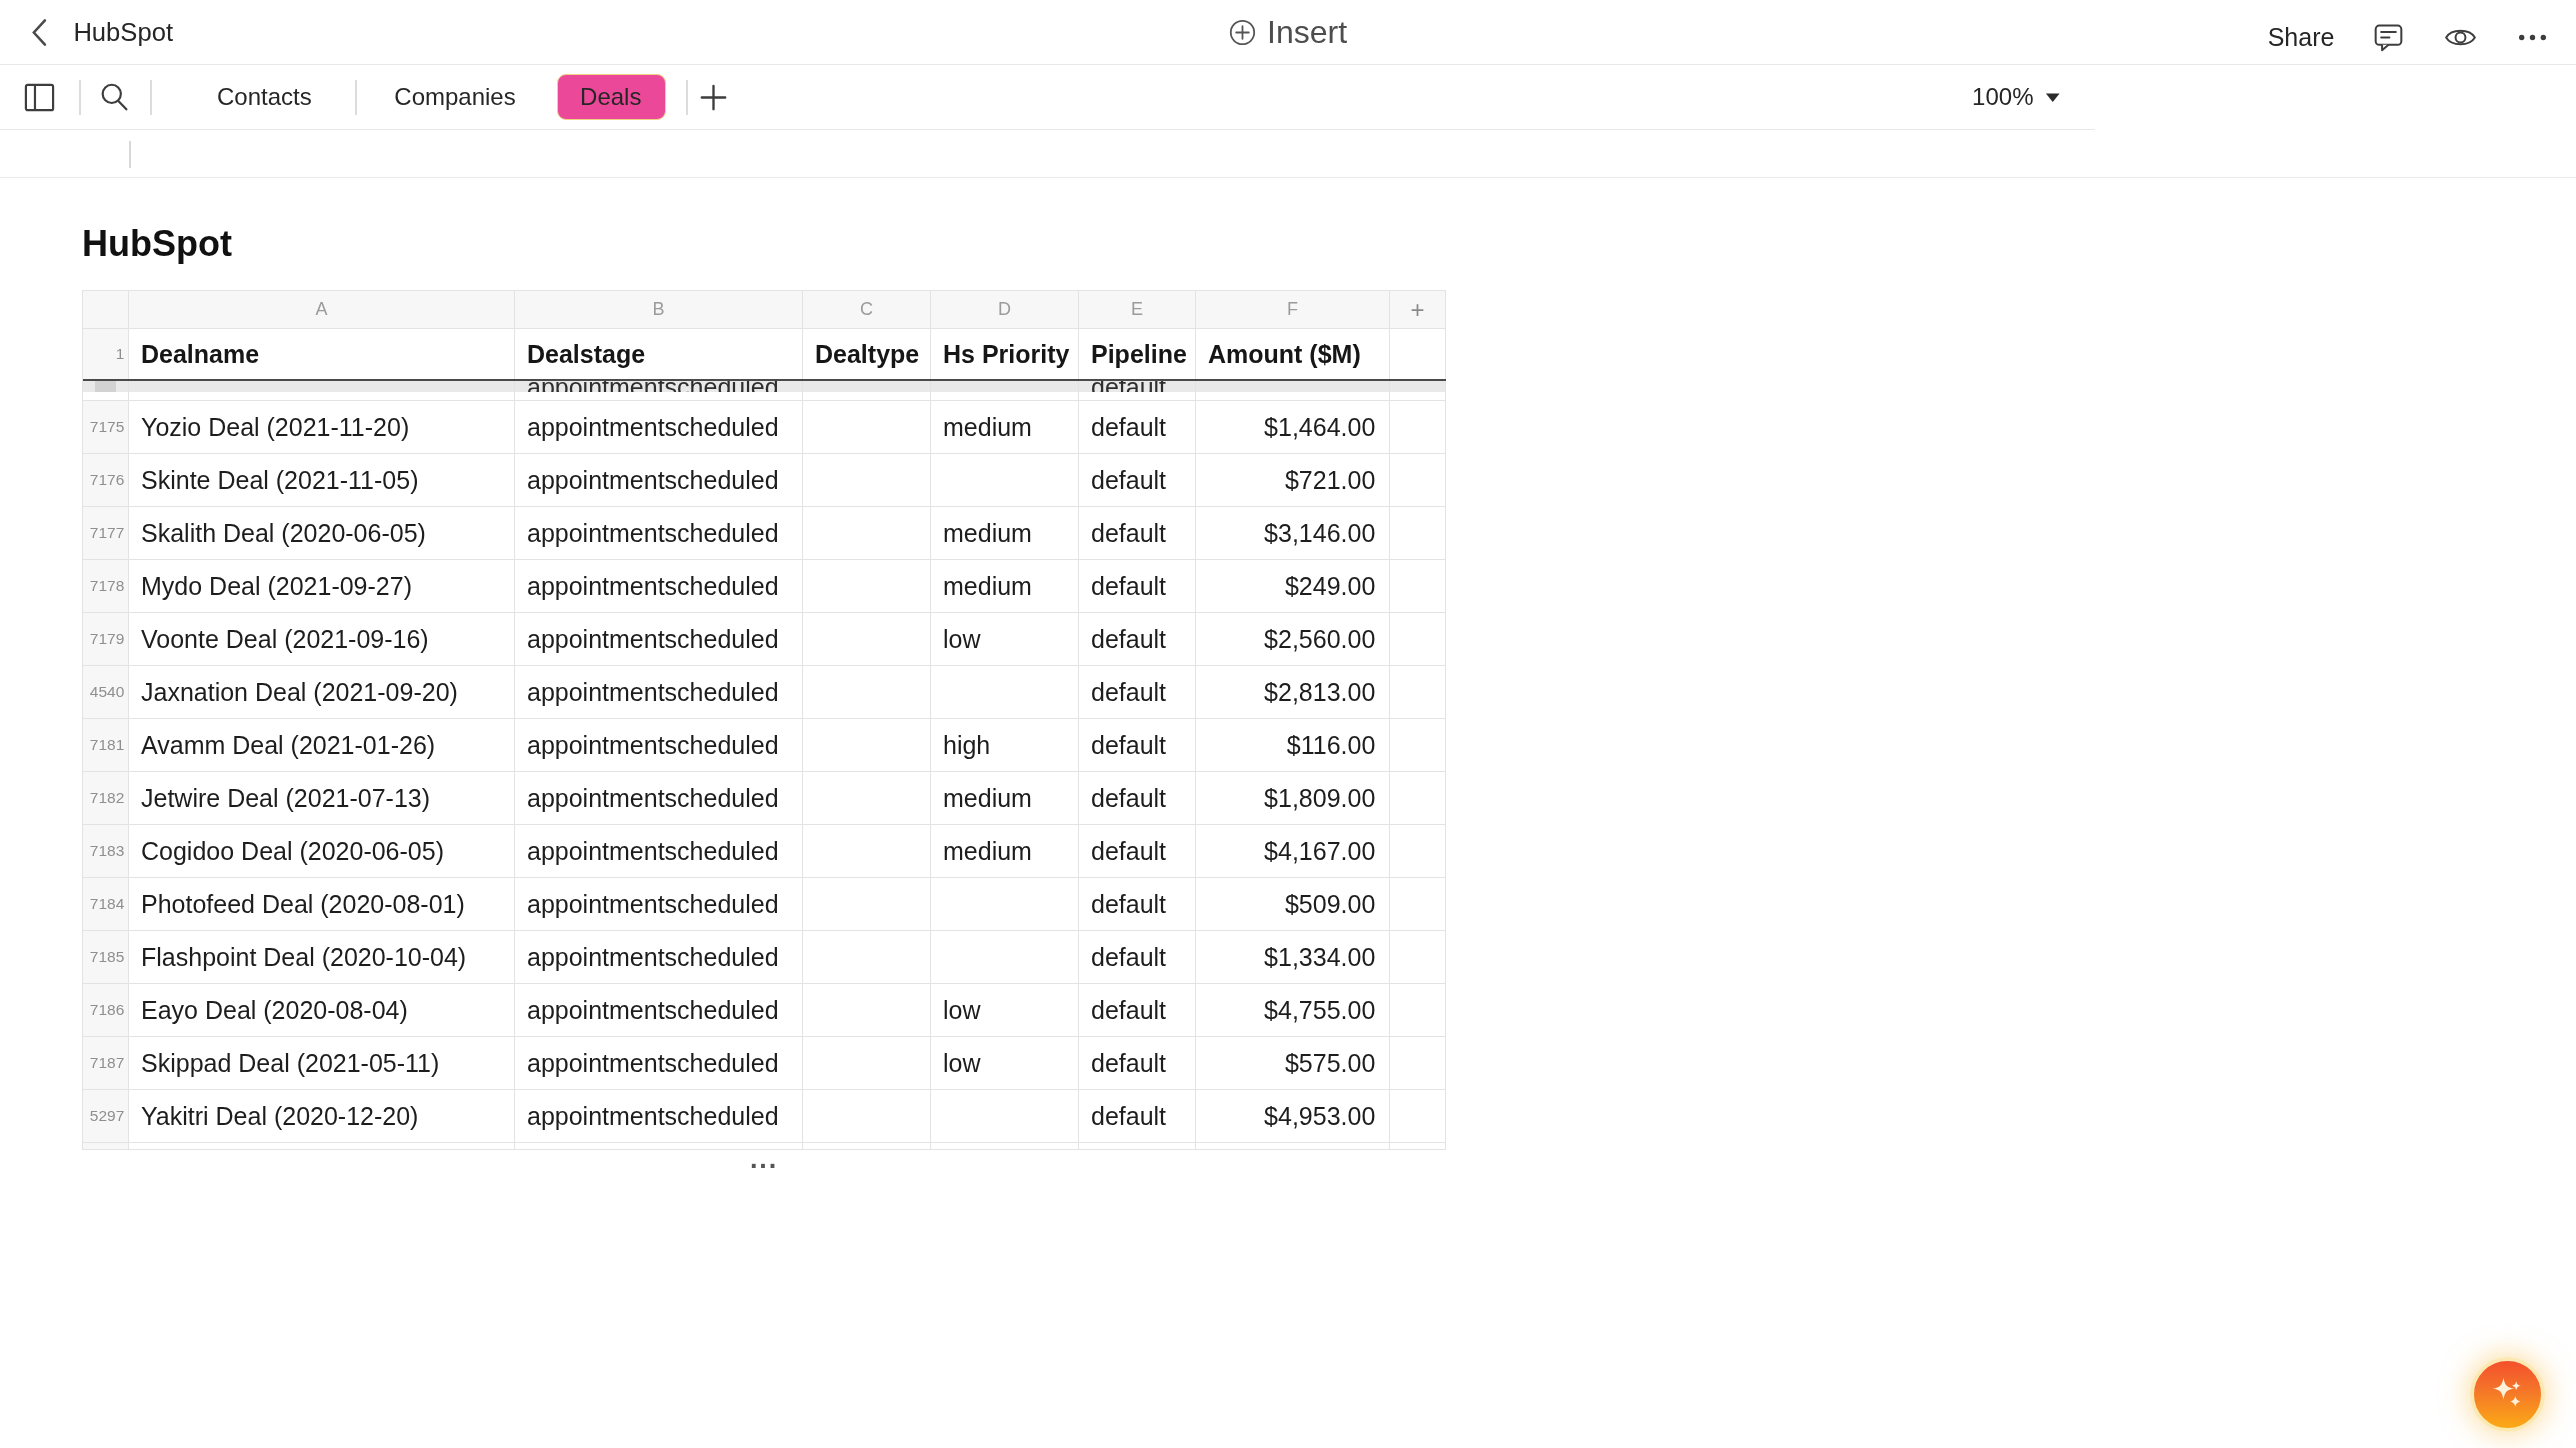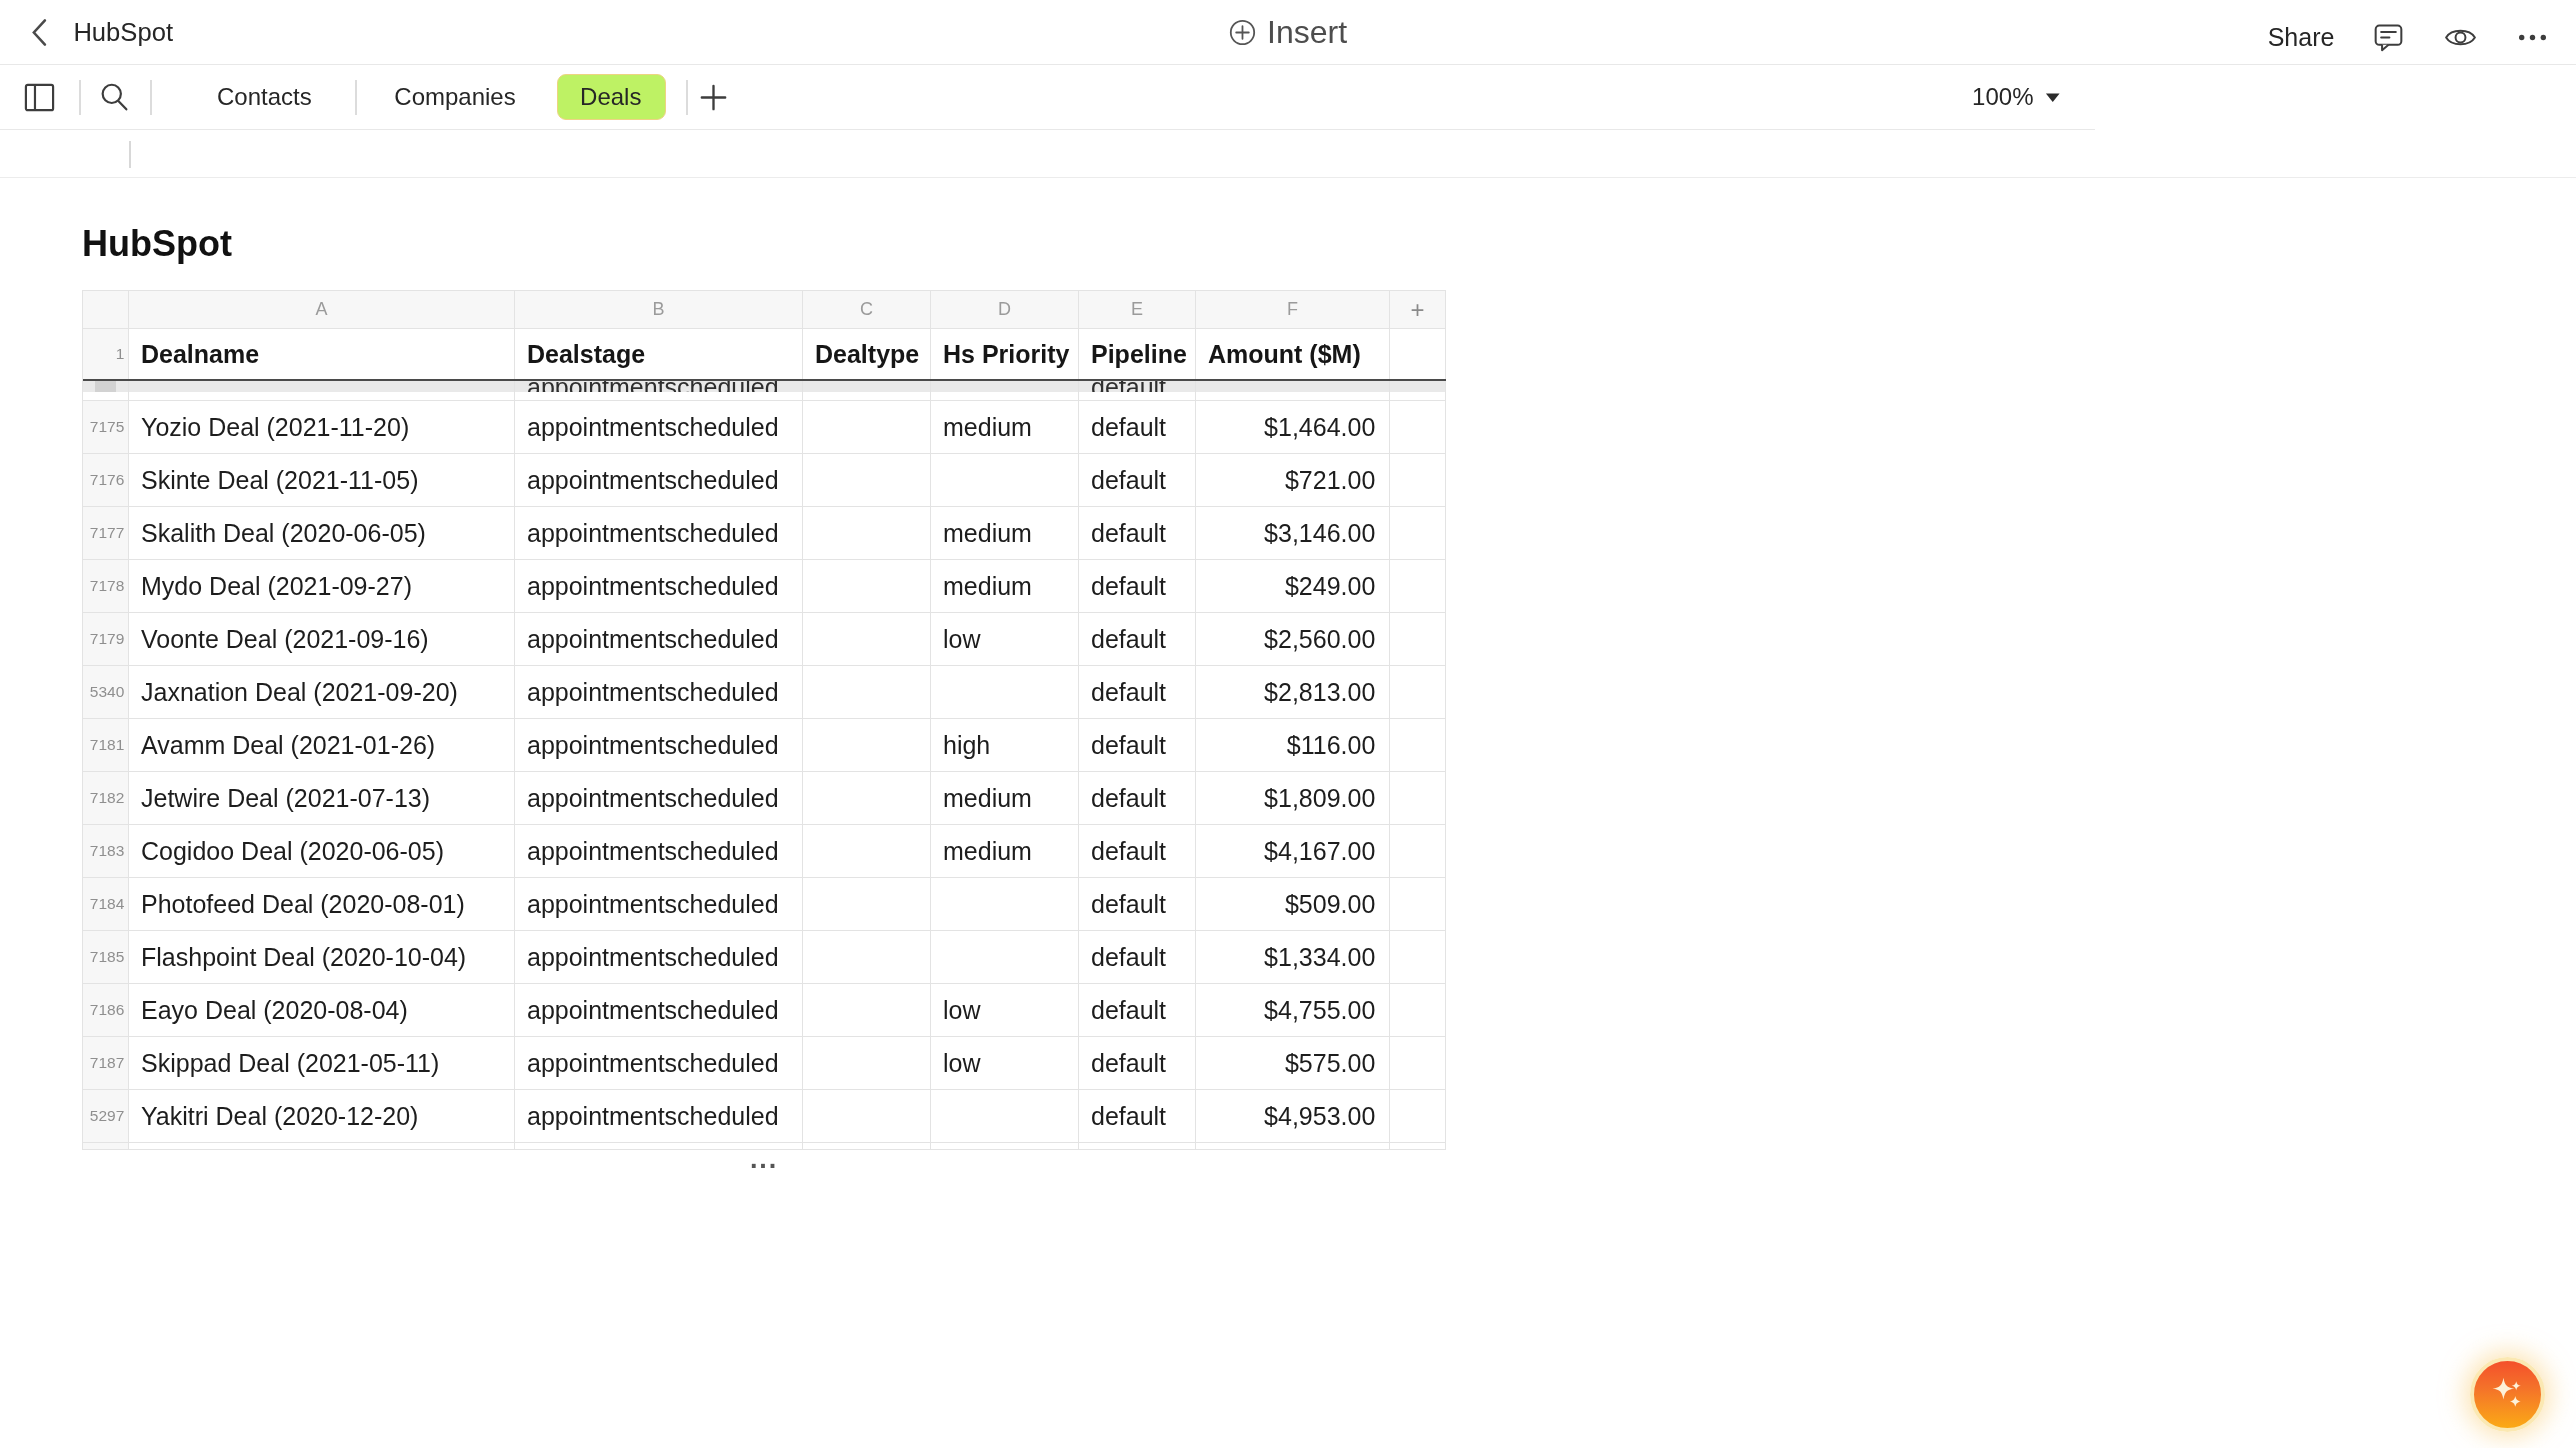--- a/index.html
+++ b/index.html
@@ -18,21 +18,21 @@
   .topbar-right { position:absolute; right:25.6px; top:0; height:75px; display:flex; align-items:center; gap:37px; }
   .share-label { font-size:25px; color:#262626; cursor:pointer; }
   .icon-btn { width:35px; height:35px; display:flex; align-items:center; justify-content:center; cursor:pointer; }
 
   
   .toolbar { position:absolute; left:0; top:65px; width:2095px; height:65px;
              border-bottom:0.9px solid #e8e8e8; background:#fff; }
   .toolbar-left { position:absolute; left:0; top:0; height:64px; display:flex; align-items:center; }
   .vdiv { width:1.8px; height:35px; background:#dcdcdc; }
   .tab { font-size:24px; color:#262626; cursor:pointer; padding:8.2px 24px; border-radius:9px; border:1.8px solid transparent; }
-  .tab.active { background:#bef264; border-color:#eed383;padding-left:22px; }
+  .tab.active { background:#ec4899; border-color:#eed383;padding-left:22px; }
   .toolbar-right { position:absolute; right:35px; top:0; height:64px; display:flex; align-items:center; gap:11px; cursor:pointer; }
   .zoom-label { font-size:24px; color:#262626; }
 
   
   .substrip { position:absolute; left:0; top:130px; width:2576px; height:48px;
               border-bottom:0.9px solid #ececec; background:#fff; }
   .substrip .mini-div { position:absolute; left:129px; top:11px; width:1.8px; height:27px; background:#d8d8d8; }
 
   
   .doc-title { position:absolute; left:82px; top:223px; font-size:36px; font-weight:700; color:#111; cursor:text; }
@@ -255,21 +255,21 @@
         <div class="gut">7179</div>
         <div>Voonte Deal (2021-09-16)</div>
         <div>appointmentscheduled</div>
         <div></div>
         <div>low</div>
         <div>default</div>
         <div class="amt">$2,560.00</div>
         <div></div>
       </div>
       <div class="grid trow">
-        <div class="gut">5340</div>
+        <div class="gut">4540</div>
         <div>Jaxnation Deal (2021-09-20)</div>
         <div>appointmentscheduled</div>
         <div></div>
         <div></div>
         <div>default</div>
         <div class="amt">$2,813.00</div>
         <div></div>
       </div>
       <div class="grid trow">
         <div class="gut">7181</div>

